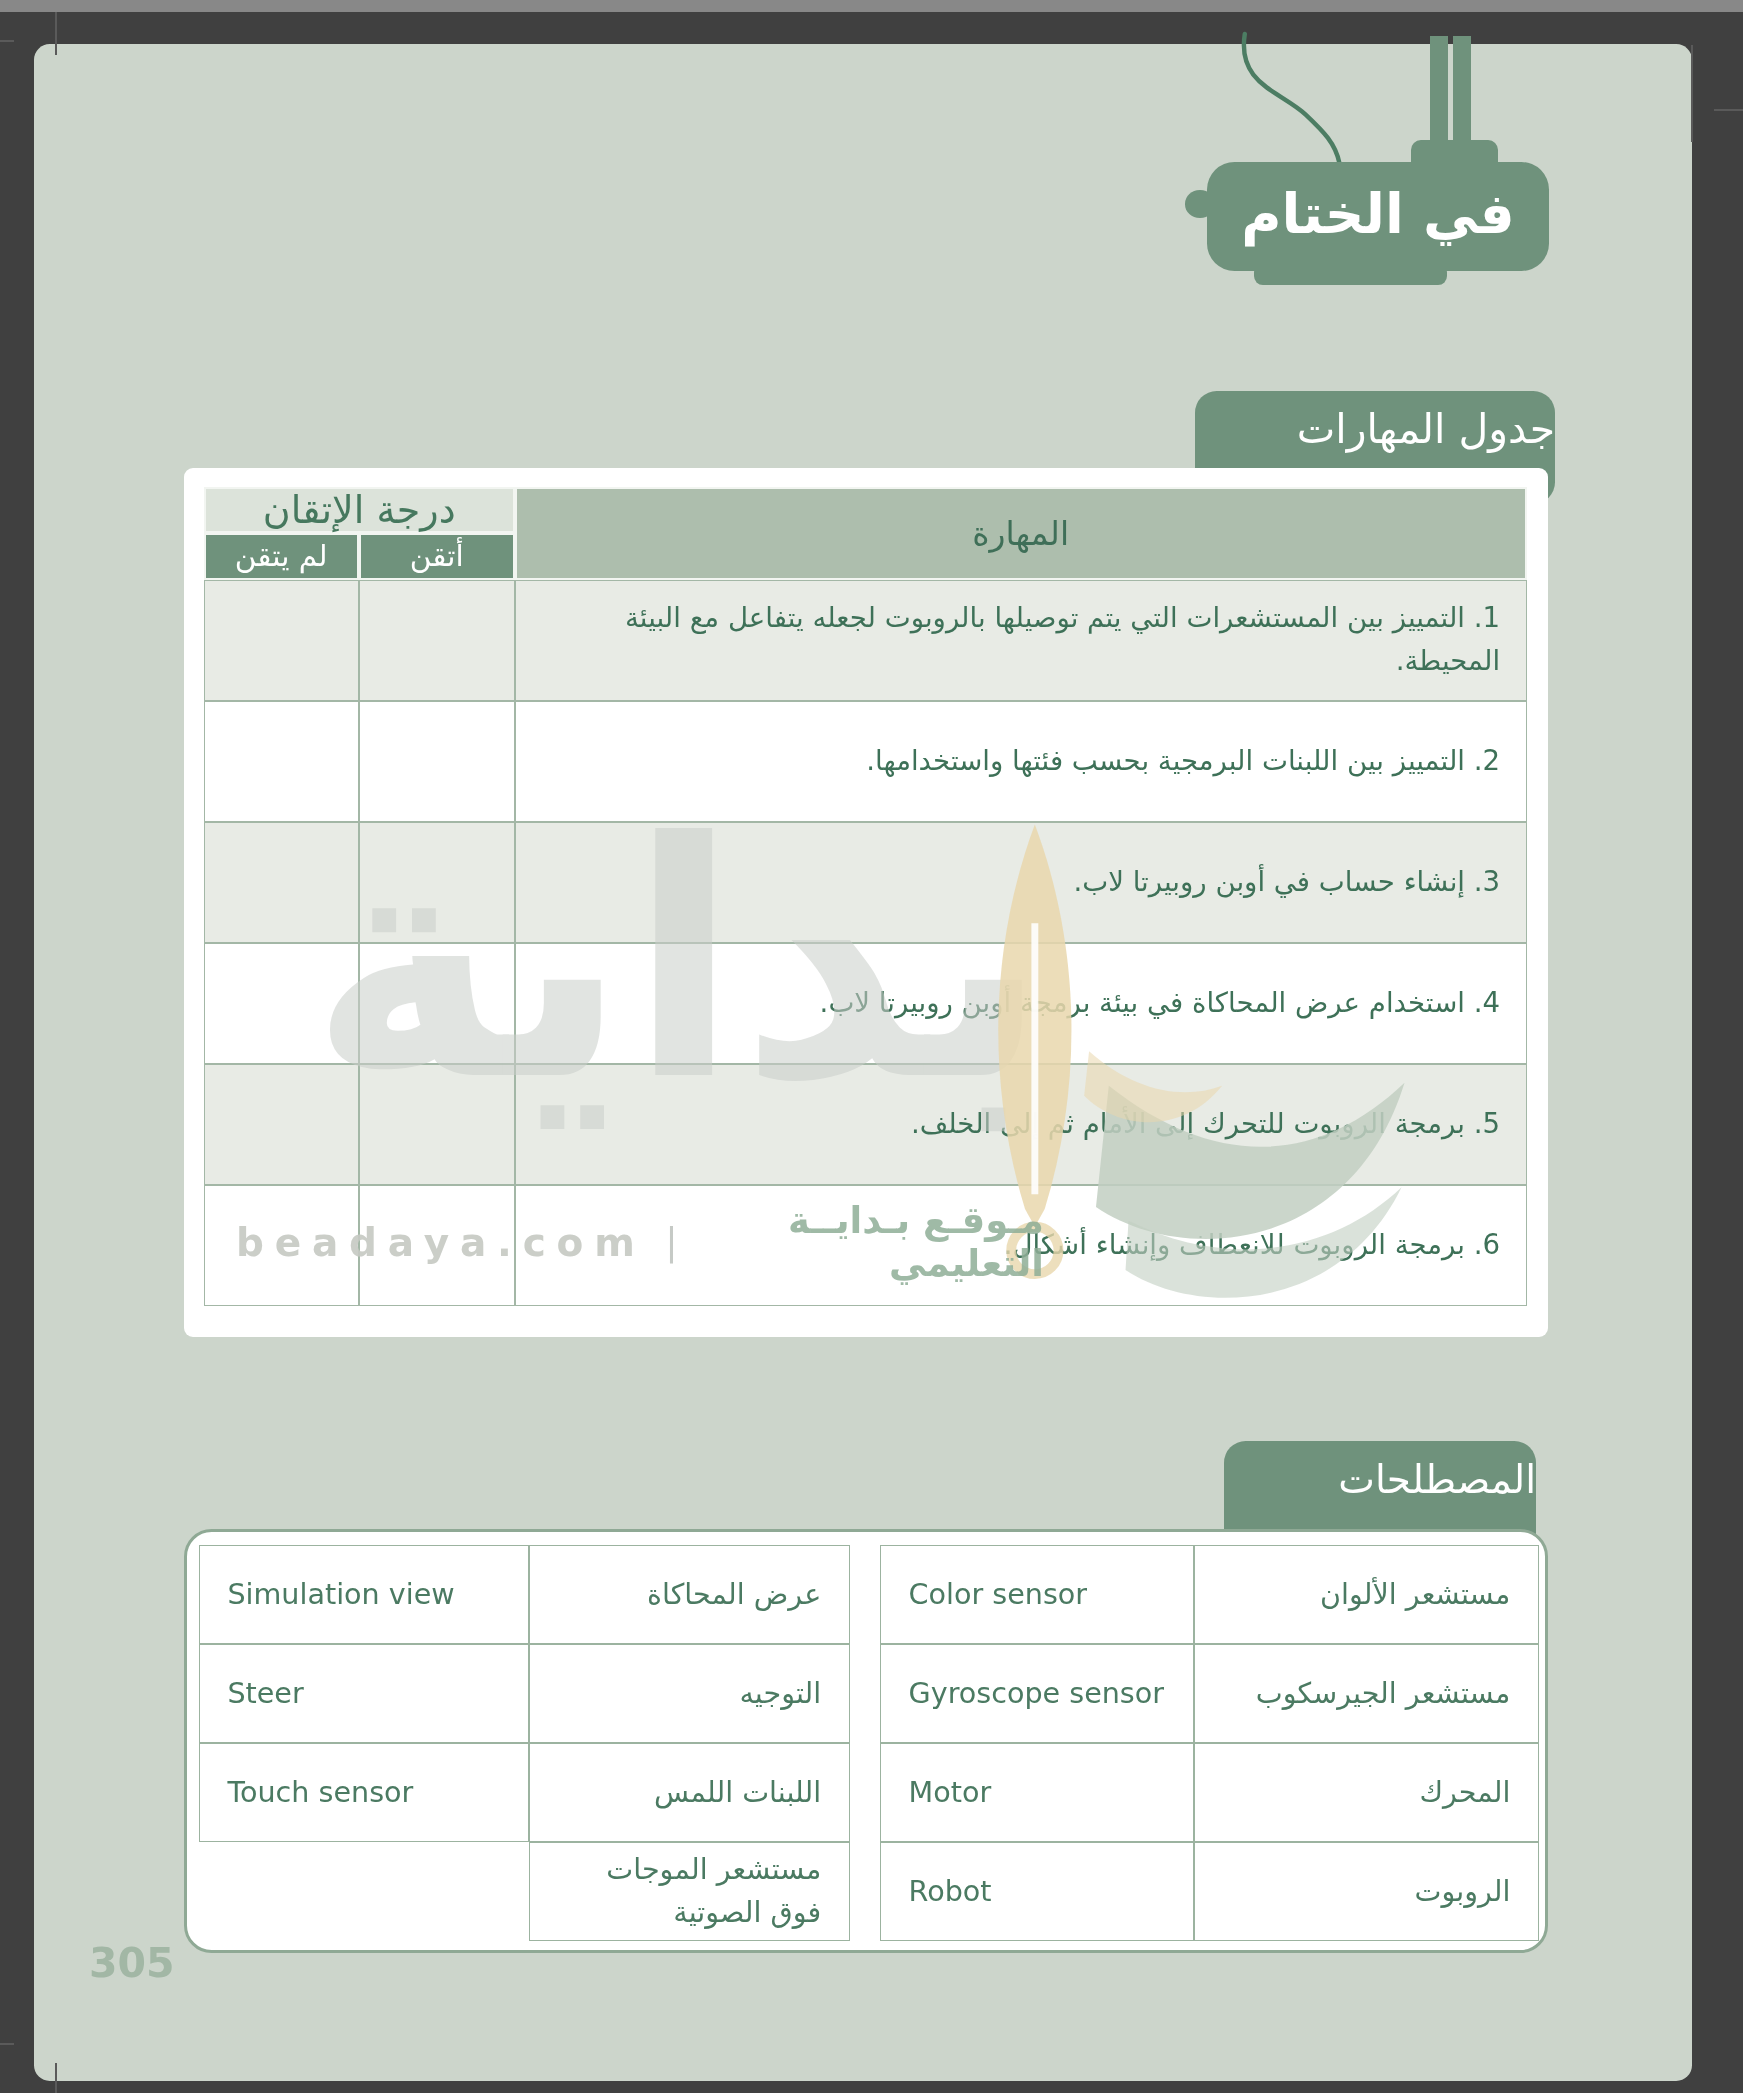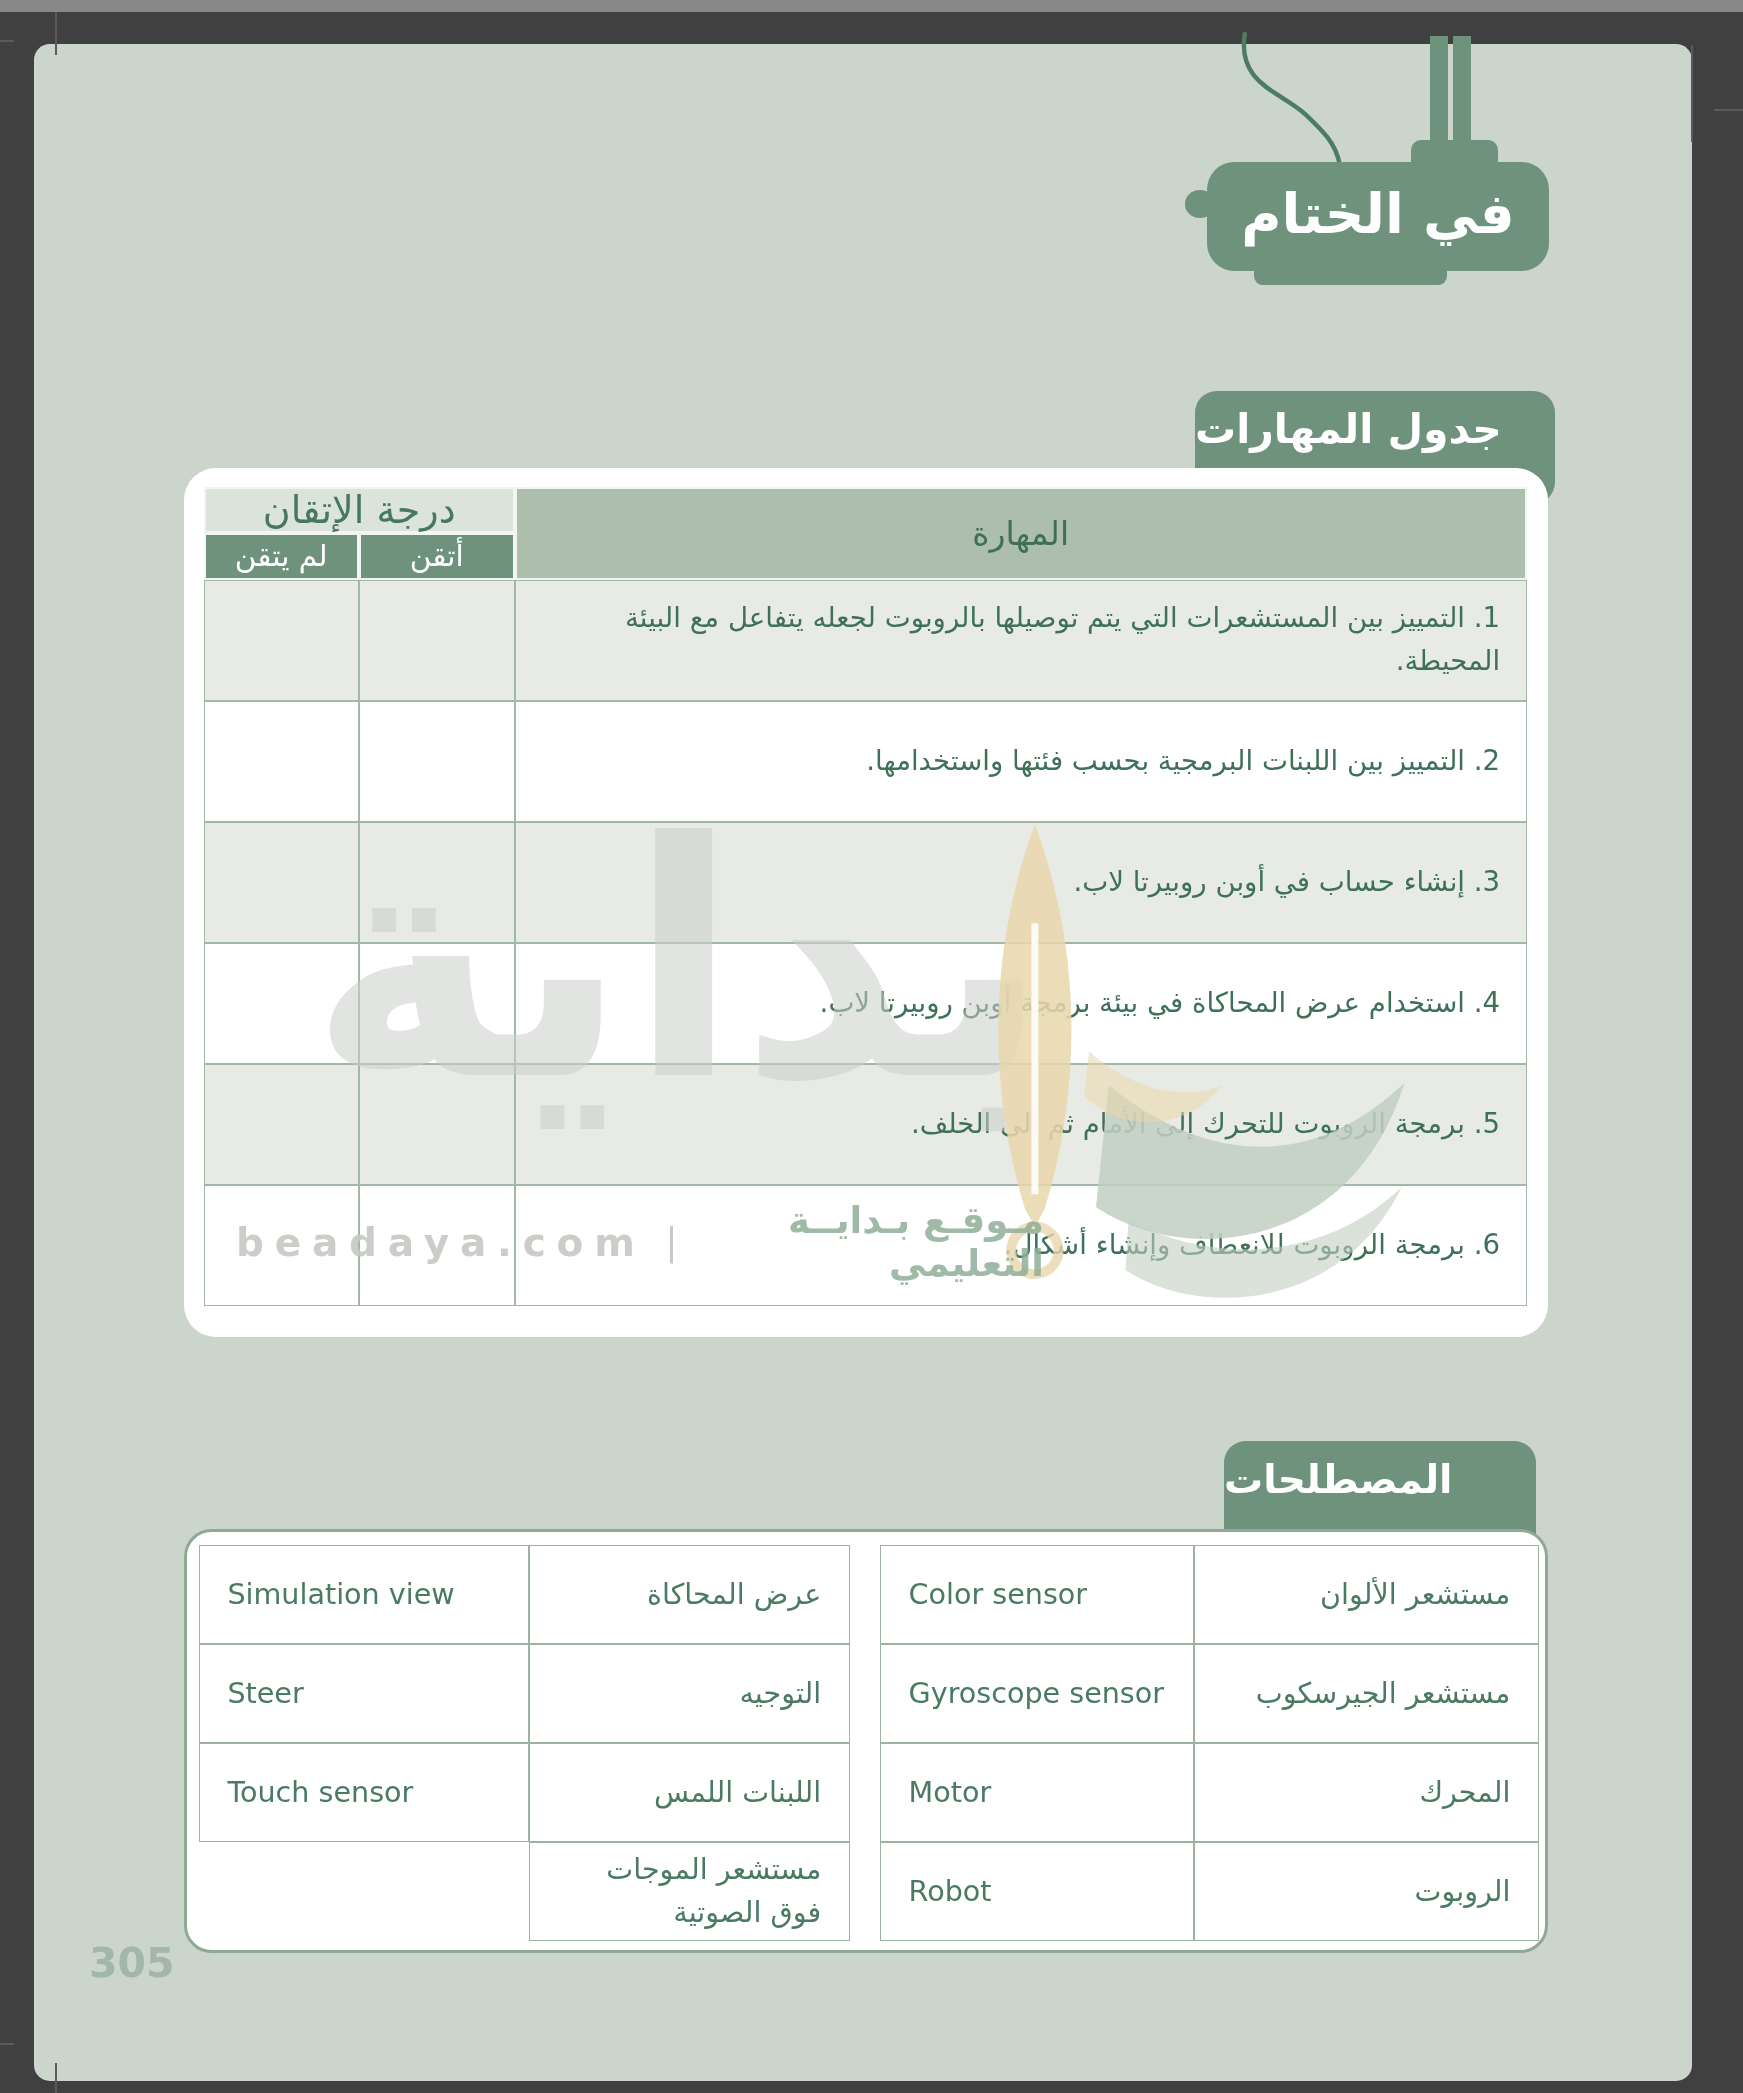--- a/index.html
+++ b/index.html
@@ -21,26 +21,26 @@
   .robot-body{ position:absolute; left:1207px; top:150px; width:342px; height:109px;
     background:#6f927c; border-radius:27.6px; display:flex; align-items:center; justify-content:center; }
   .robot-nub{ position:absolute; left:1185px; top:178px; width:29.6px; height:27.6px;
     background:#6f927c; border-radius:50%; }
   .robot-foot{ position:absolute; left:1254px; top:251px; width:193px; height:21.7px;
     background:#6f927c; border-radius:8.9px; }
   .robot-title{ color:#ffffff; font-size:55px; font-weight:bold; direction:rtl; padding-bottom:5.9px; }
   .wire-svg{ position:absolute; left:1221px; top:17.7px; width:158px; height:138px; }
   
   .section-badge{ position:absolute; background:#6f927c; border-radius:21.7px;
-    display:flex; justify-content:flex-end; color:#fff; font-weight:bold; direction:rtl; }
+    display:flex; justify-content:flex-start; color:#fff; font-weight:normal; direction:rtl; }
   .badge-skills{ left:1195px; top:379px; width:360px; height:113px; font-size:41px; padding-top:13.8px; }
   .badge-terms{ left:1224px; top:1429px; width:312px; height:113px; font-size:39px; padding-top:15.8px; }
   
   .skills-card{ position:absolute; left:184px; top:456px; width:1364px; height:869px;
-    background:#ffffff; border-radius:32px; }
+    background:#ffffff; border-radius:9px; }
   .skills-table{
     position:absolute; left:20.7px; top:18.7px; width:1322px; height:821px;
     display:grid; grid-template-columns:1012px 156px 155px;
     grid-template-rows:46px 47px repeat(6,121px);
     direction:rtl;
   }
   .cell{ display:flex; align-items:center; justify-content:center; }
   .hdr-skill{ grid-column:1; grid-row:1 / span 2; background:#adbead;
     color:#3f6f58; font-size:33px; border:2px solid #f2f5f1; }
   .hdr-mastery{ grid-column:2 / span 2; grid-row:1; background:#dce3da;

